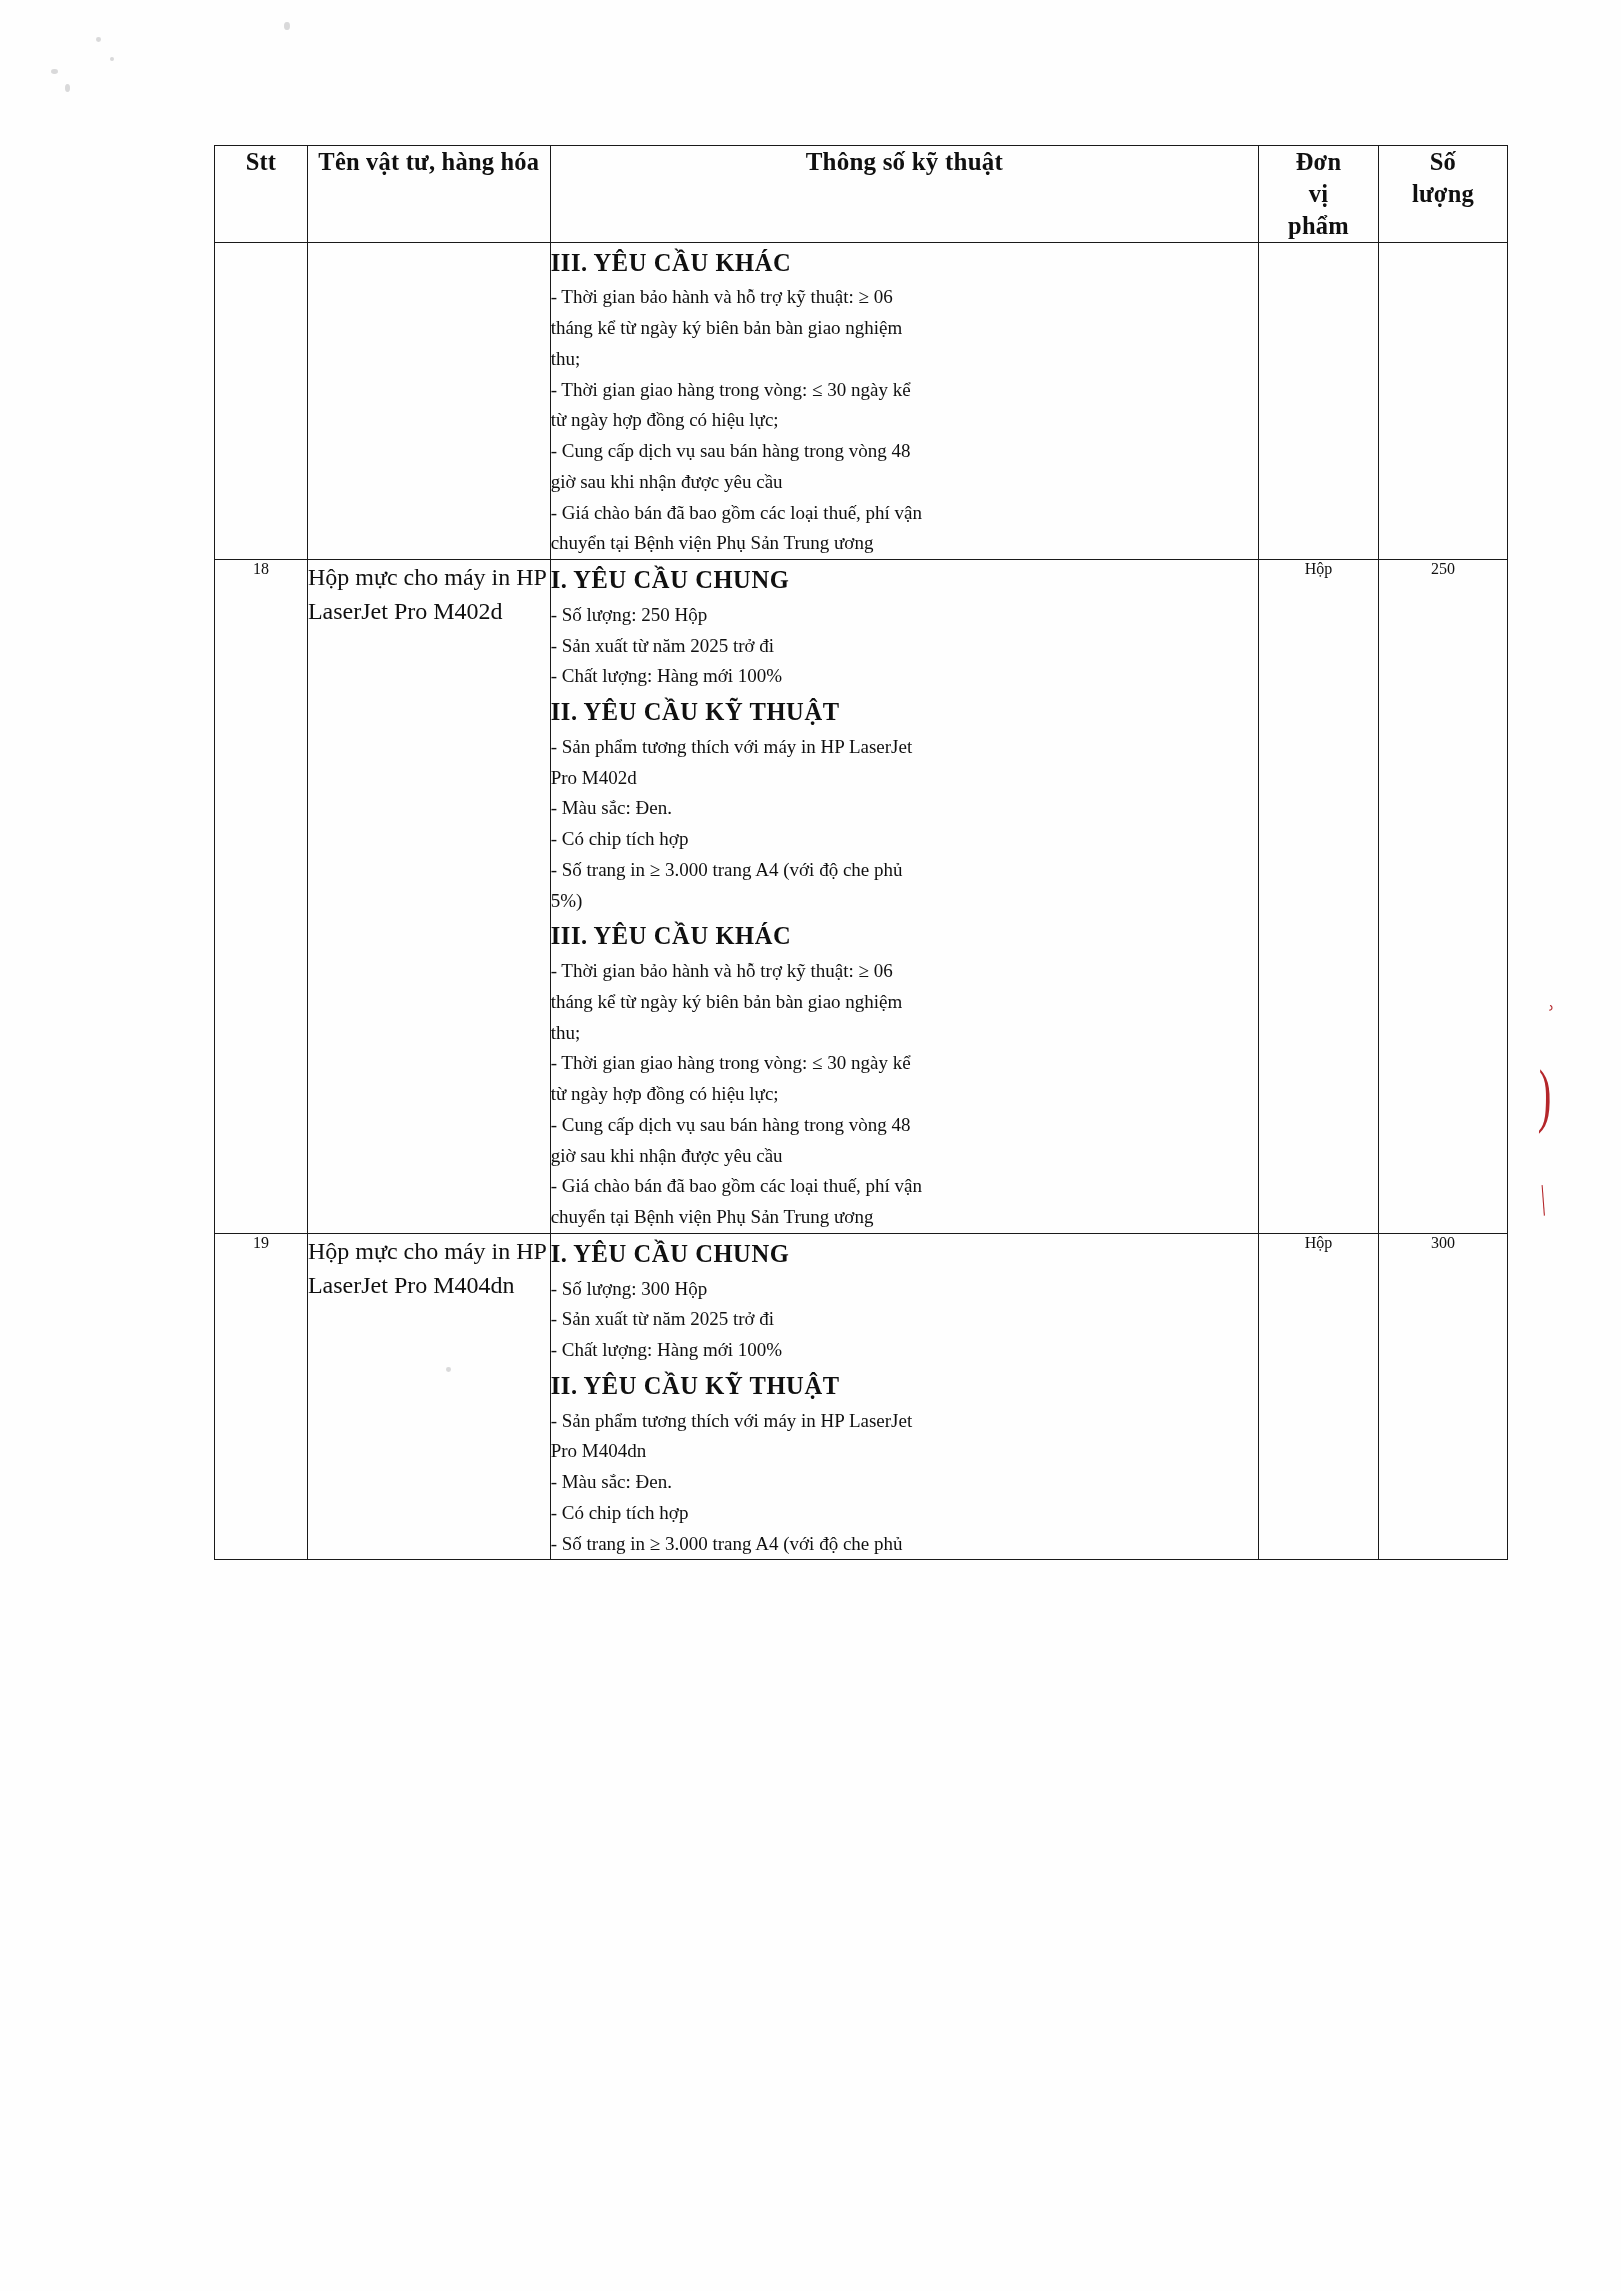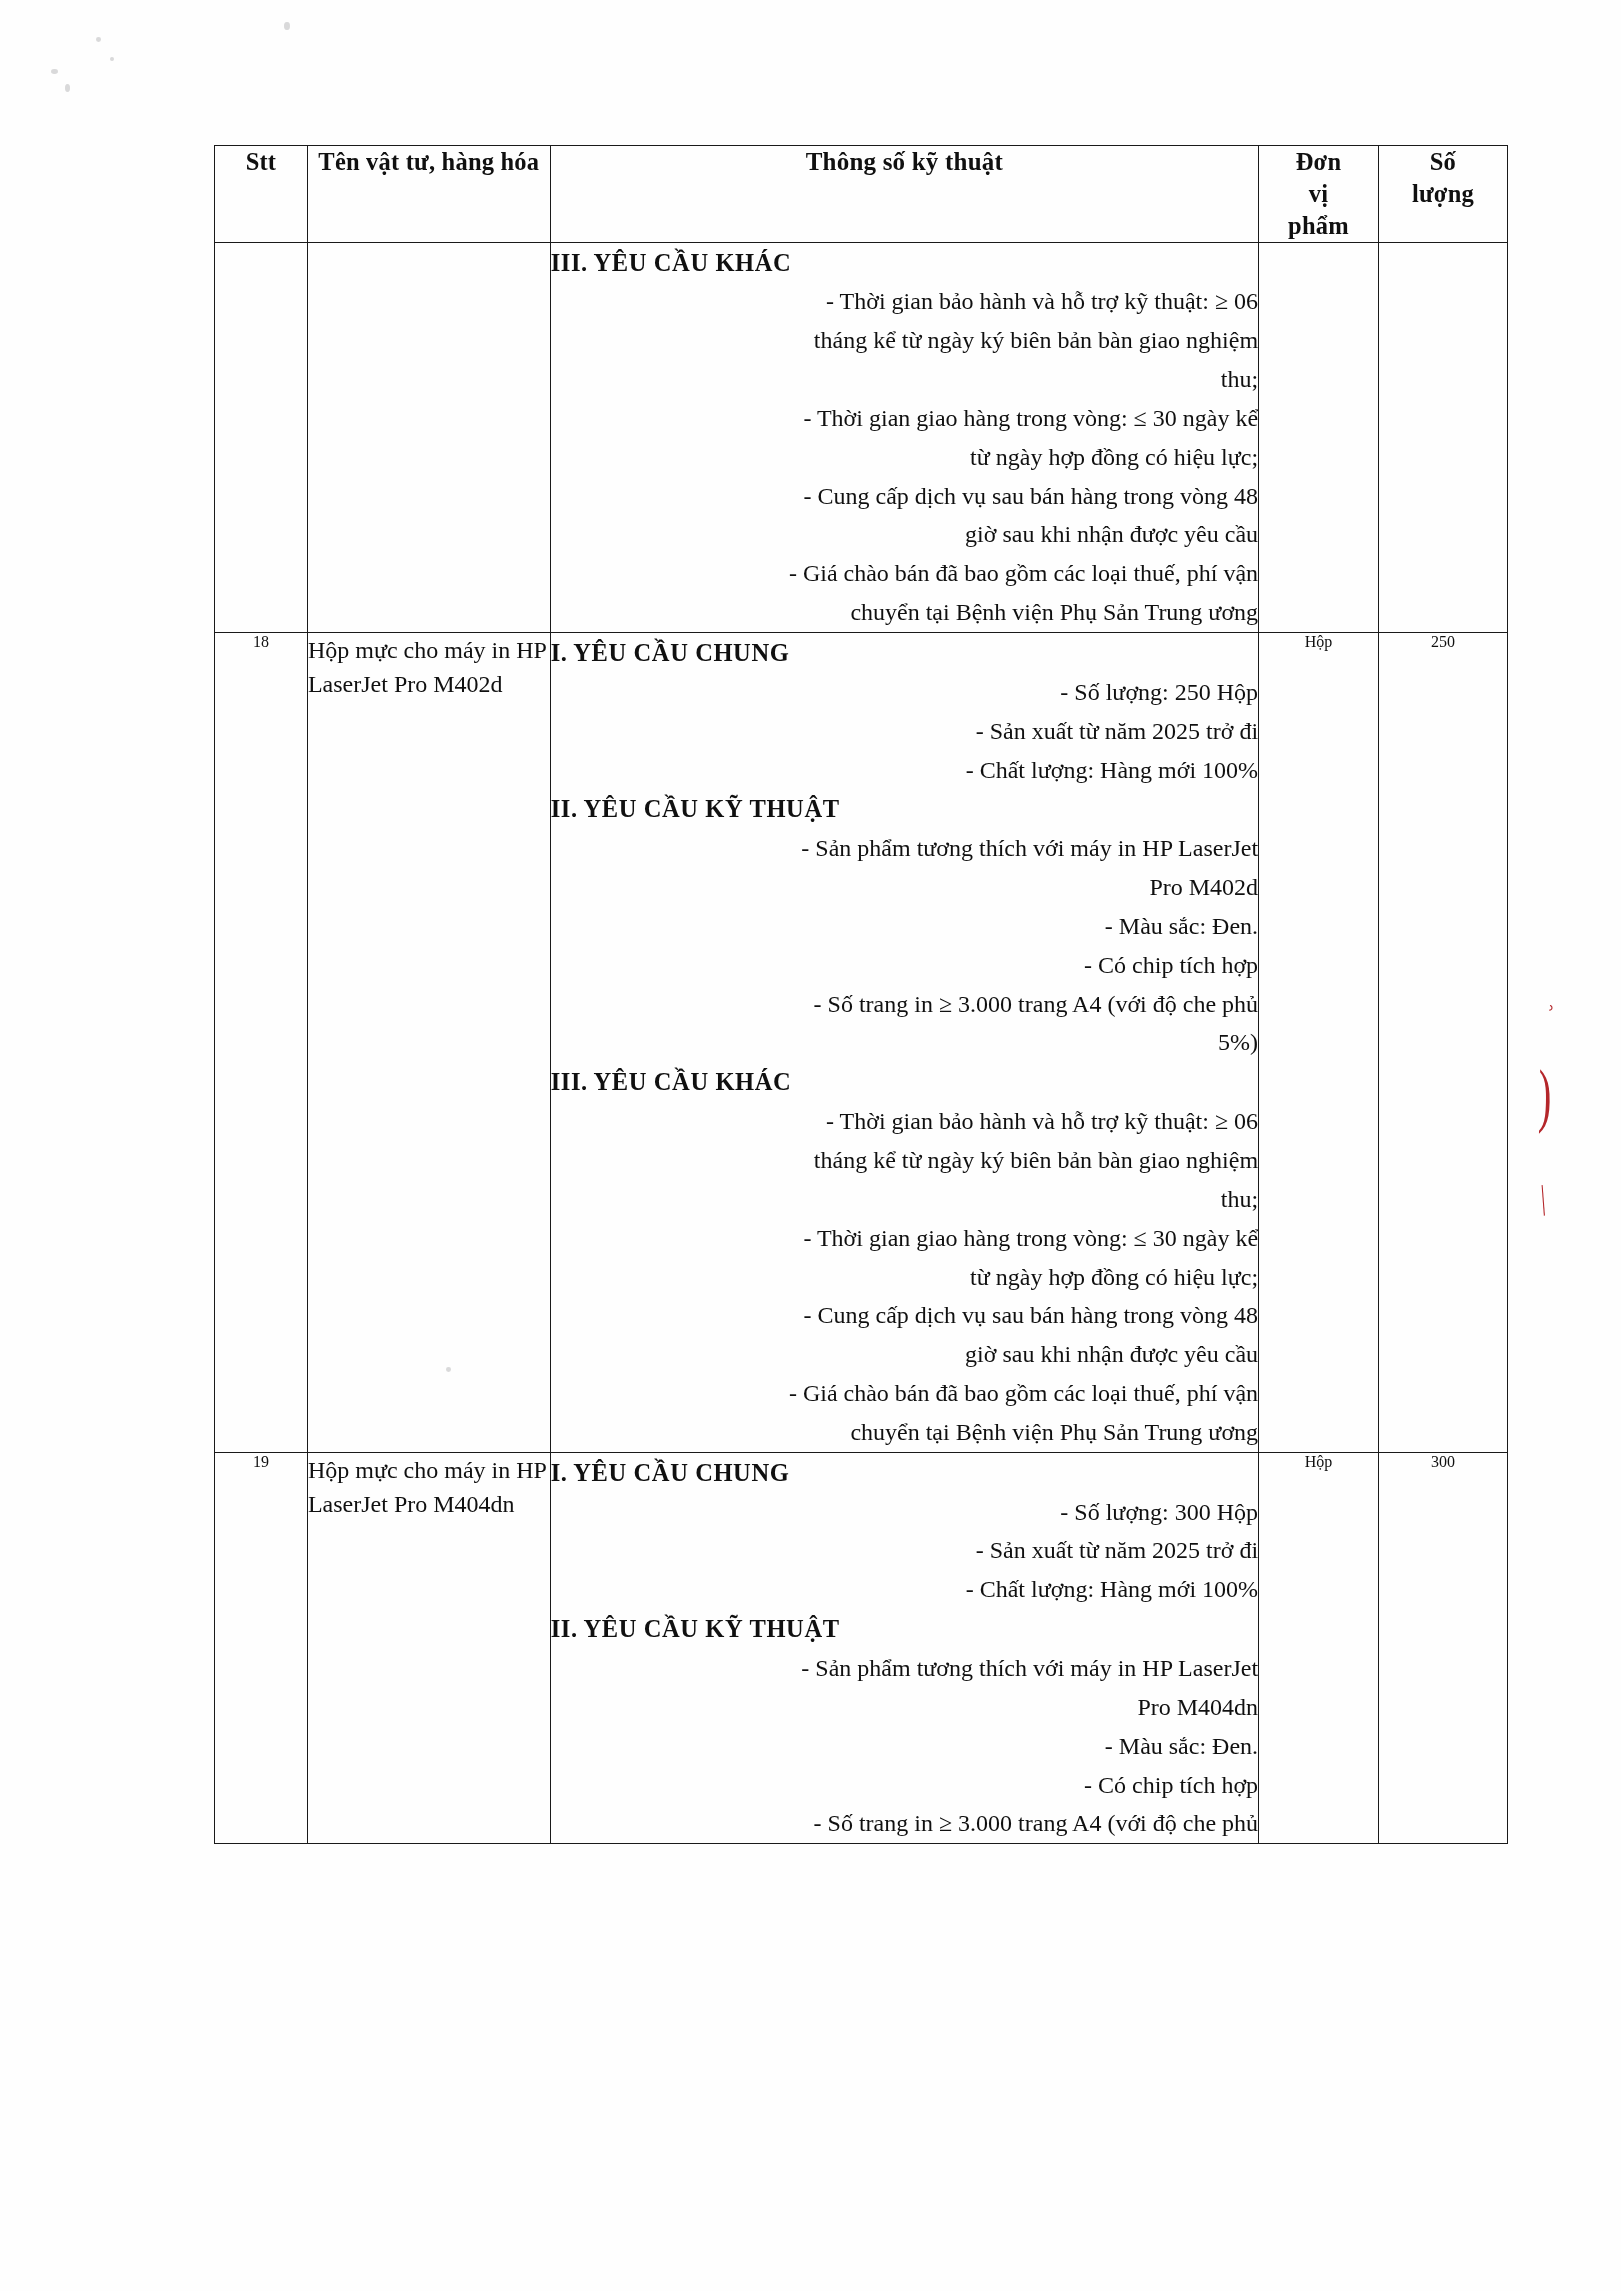--- a/index.html
+++ b/index.html
@@ -67,24 +67,23 @@
     vertical-align: middle;
     font-size: 16px;
   }
   .name-cell {
     vertical-align: middle;
     font-size: 24px;
     line-height: 1.42;
     padding: 9.8px 7.8px 9.8px 13.7px;
   }
   .spec-line {
-    font-size: 24px;
+    font-size: 19px;
     line-height: 1.62;
     white-space: nowrap;
-    text-align: right;
   }
   .spec-head {
     font-weight: bold;
     font-size: 24.5px;
     letter-spacing: 0.6px;
     line-height: 1.62;
   }
   .margin-marks {
     position: absolute;
     right: 35px;

